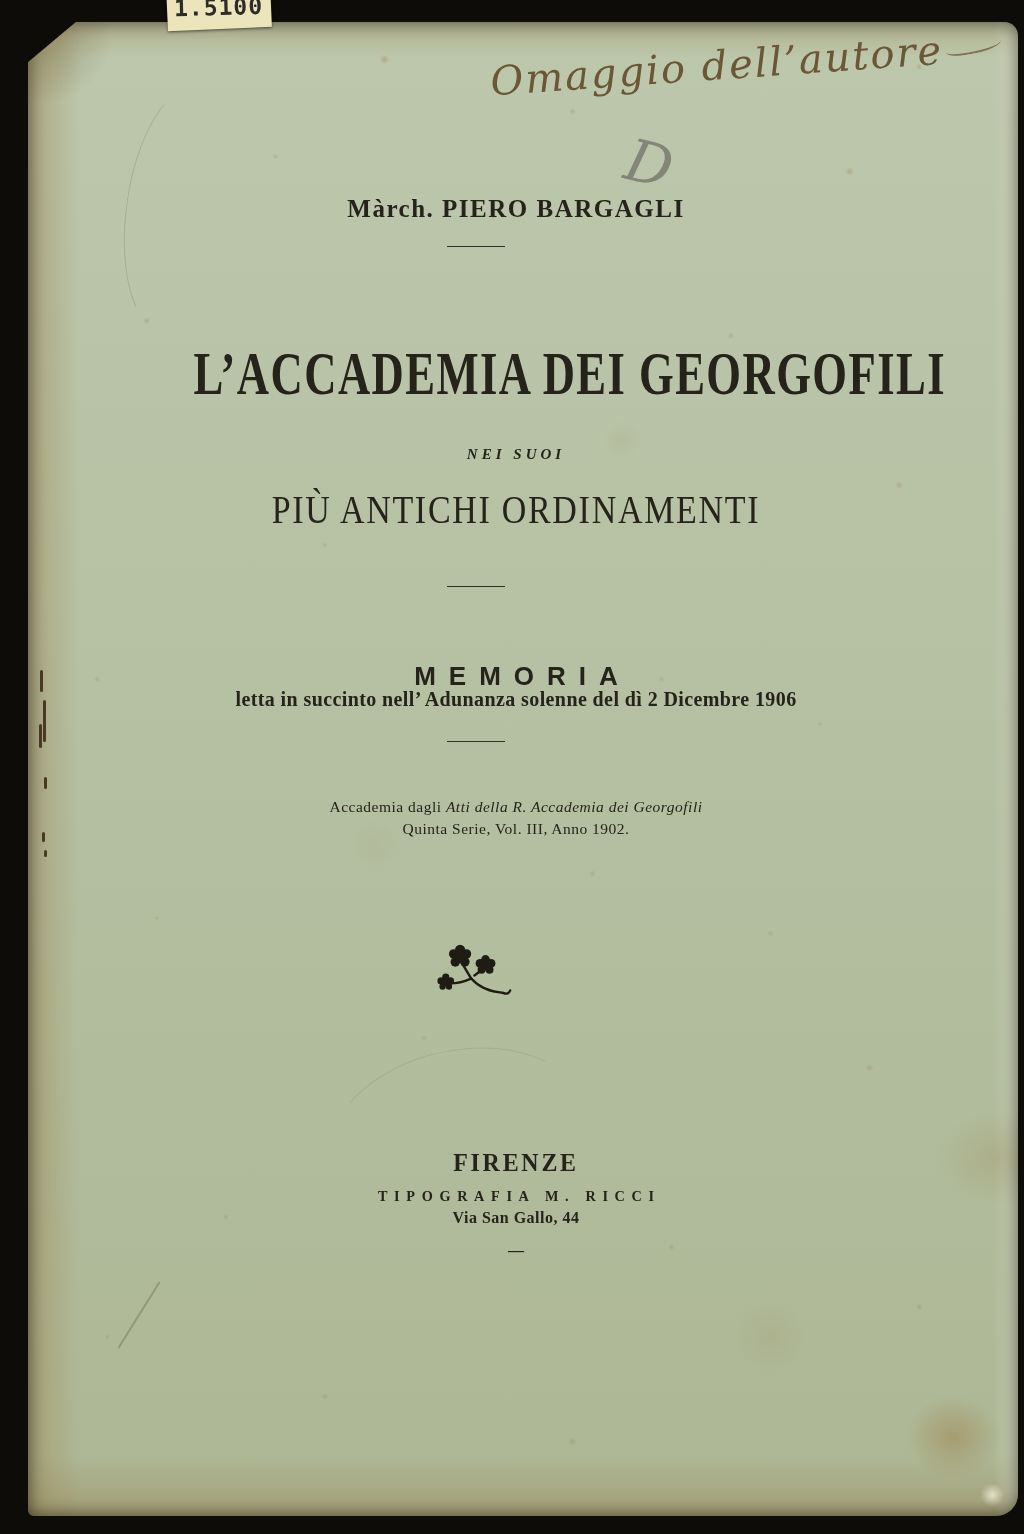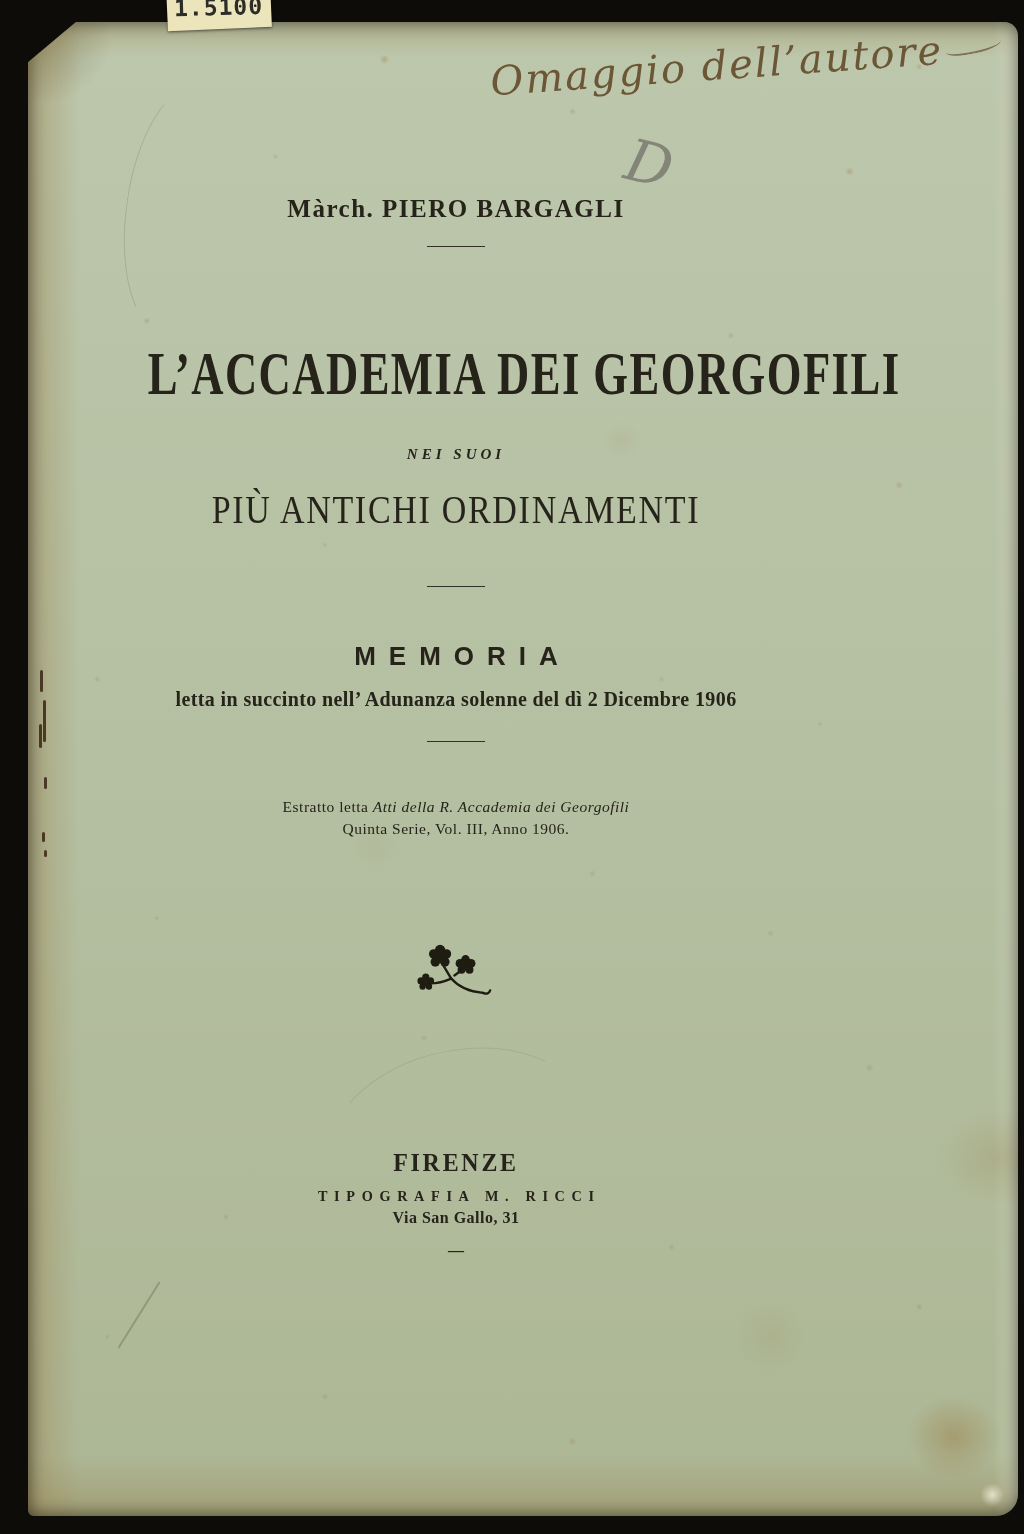--- a/index.html
+++ b/index.html
@@ -102,35 +102,35 @@
     border-bottom:2px solid rgba(107,86,54,.75);border-radius:0 0 60% 40%;
     transform:translateY(-8px) rotate(-6deg);
   }
   .pencil-d{
     position:absolute;left:598px;top:108px;
     font-family:"DejaVu Serif", serif;font-style:italic;
     font-size:58px;color:rgba(108,108,100,.72);transform:rotate(14deg);
   }
 
   
-  .col{position:absolute;left:0;top:0;width:856px;height:100%;}
+  .col{position:absolute;left:0;top:0;width:856px;height:100%;padding-left:40px;}
   .col > div, .col > h1{position:absolute;width:100%;text-align:center;margin:0;color:#26231a;}
 
   .author{top:173px;font-size:25px;font-weight:bold;letter-spacing:1.5px;}
   .rule{left:50% !important;width:58px !important;border-top:1.5px solid #33302a;transform:translateX(-50%);}
   .rule1{top:224px;}
   .title{
     top:316px;font-size:62px;font-weight:bold;letter-spacing:2px;
     transform:scaleX(.72);white-space:nowrap;color:#221f16;
   }
   .nei-suoi{top:424px;font-size:15px;letter-spacing:4px;font-weight:bold;font-style:italic;}
   .subtitle{top:464px;font-size:40px;letter-spacing:2px;transform:scaleX(.85);white-space:nowrap;}
   .rule2{top:564px;}
   .memoria{
-    top:619px;font-family:"Liberation Sans", sans-serif;
+    top:639px;font-family:"Liberation Sans", sans-serif;
     font-size:26px;font-weight:bold;letter-spacing:13px;text-indent:13px;
   }
   .occasion{top:666px;font-size:20px;font-weight:bold;letter-spacing:.4px;}
   .rule3{top:719px;}
   .estratto{top:774px;font-size:15.5px;line-height:22px;letter-spacing:.5px;}
   .estratto em{text-align:center;}
 
   .ornament{top:920px;left:50% !important;width:80px !important;transform:translateX(-54%);}
 
   .city{top:1126px;font-size:26px;letter-spacing:3px;font-weight:bold;transform:scaleX(.92);}
@@ -188,24 +188,24 @@
 
       <div class="subtitle">PIÙ ANTICHI ORDINAMENTI</div>
       <div class="rule rule2"></div>
 
       <div class="memoria">MEMORIA</div>
 
       <div class="occasion">letta in succinto nell’ Adunanza solenne del dì 2 Dicembre 1906</div>
       <div class="rule rule3"></div>
 
       <div class="estratto">
-        <span>Estratto letta</span>
+        <span>Accademia dagli</span>
         <em>Atti della R. Accademia dei Georgofili</em>
         <br>
-        <span>Quinta Serie, Vol. III, Anno 1906.</span>
+        <span>Quinta Serie, Vol. III, Anno 1902.</span>
       </div>
 
       <div class="ornament">
         <svg width="80" height="62" viewBox="0 0 100 78" xmlns="http://www.w3.org/2000/svg">
           <g fill="#1f1c11">
 
             <circle cx="34" cy="10" r="6.5"></circle>
               <circle cx="26" cy="15" r="6"></circle>
               <circle cx="42" cy="15" r="6"></circle>
             <circle cx="28" cy="25" r="6"></circle>
@@ -231,21 +231,21 @@
             <path d="M48,46 Q42,36 36,26"></path>
             <path d="M52,42 Q58,38 64,33"></path>
             <path d="M48,46 Q34,52 22,52"></path>
             <path d="M88,64 q7,3 9,-3"></path>
           </g>
         </svg>
       </div>
 
       <div class="city">FIRENZE</div>
       <div class="printer">TIPOGRAFIA M. RICCI</div>
-      <div class="address">Via San Gallo, 31</div>
+      <div class="address">Via San Gallo, 44</div>
       <div class="dash-line">—</div>
     </div>
   </div>
 
   <div class="sticker">
     <span>1.5100</span>
   </div>
 
 </div>
 

